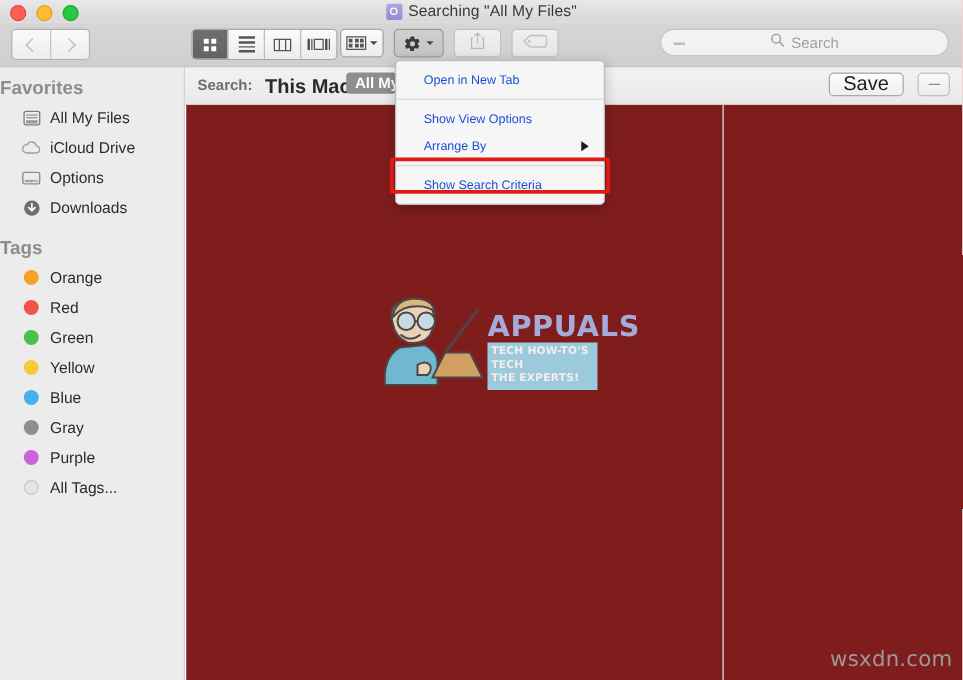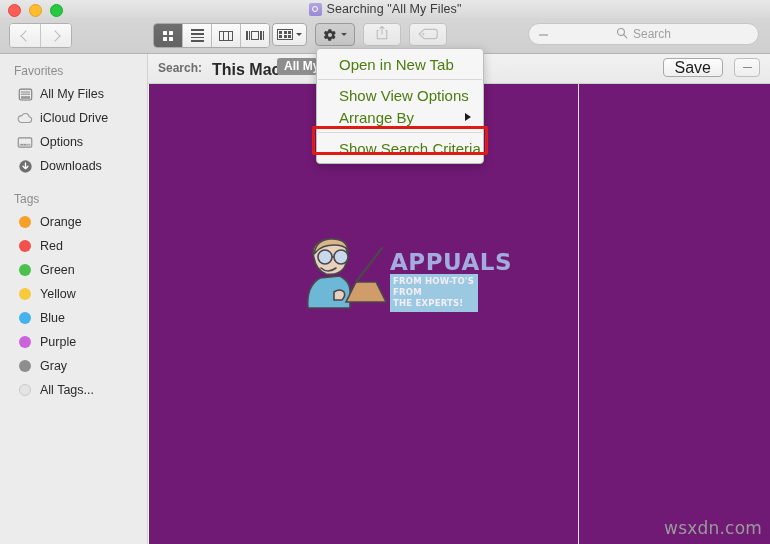--- a/index.html
+++ b/index.html
@@ -324,24 +324,24 @@
   #sidebar {
     position: absolute;
     left: 0; top: 54px;
     width: 148px; height: 490px;
     background: #ececec;
     border-right: 1px solid #d2d2d2;
     box-sizing: border-box;
     overflow: hidden;
   }
   .sb-header {
-    font-size: 12px;
+    font-size: 15px;
     color: #8d8d8d;
-    font-weight: normal;
-    padding: 0 0 0 14px;
+    font-weight: bold;
+    padding: 0 0 0 0;
     height: 22px;
     line-height: 22px;
   }
   #sidebar .sb-section.favorites { padding-top: 6px; }
   #sidebar .sb-section.tags { padding-top: 10px; }
 
   .sb-item {
     height: 24px;
     display: flex;
     align-items: center;
@@ -368,21 +368,21 @@
     background: #e4e4e4;
     border: 1px solid #c9c9c9;
     box-sizing: border-box;
   }
 
   
   #content {
     position: absolute;
     left: 149px; top: 84px;
     width: 621px; height: 460px;
-    background: #701a75;
+    background: #7f1d1d;
   }
   #content-divider {
     position: absolute;
     left: 429px; top: 0;
     width: 1px; height: 460px;
     background: #e0e0e0;
   }
 
   
   #watermark {
@@ -437,22 +437,22 @@
     box-shadow: 0 3px 10px rgba(0,0,0,0.22);
     padding: 4px 0 4px 0;
     box-sizing: border-box;
     z-index: 40;
   }
   .menu-item {
     height: 22px;
     display: flex;
     align-items: center;
     padding: 0 12px 0 22px;
-    font-size: 15px;
-    color: #4d7c0f;
+    font-size: 10px;
+    color: #1d4ed8;
     white-space: nowrap;
     cursor: default;
     position: relative;
     box-sizing: border-box;
   }
   .menu-sep {
     height: 1px;
     background: #d8d8d8;
     margin: 4px 1px;
   }
@@ -681,29 +681,29 @@
         <span class="sb-label">Yellow</span>
       </div>
       <div class="sb-item">
         <span class="sb-icon">
             <span class="tag-dot" style="background:#44b3ec"></span>
           </span>
         <span class="sb-label">Blue</span>
       </div>
       <div class="sb-item">
         <span class="sb-icon">
+            <span class="tag-dot" style="background:#8e8e8e"></span>
+          </span>
+        <span class="sb-label">Gray</span>
+      </div>
+      <div class="sb-item">
+        <span class="sb-icon">
             <span class="tag-dot" style="background:#cc63dd"></span>
           </span>
         <span class="sb-label">Purple</span>
-      </div>
-      <div class="sb-item">
-        <span class="sb-icon">
-            <span class="tag-dot" style="background:#8e8e8e"></span>
-          </span>
-        <span class="sb-label">Gray</span>
       </div>
       <div class="sb-item">
         <span class="sb-icon">
             <span class="tag-dot hollow"></span>
           </span>
         <span class="sb-label">All Tags...</span>
       </div>
     </div>
   </div>
 
@@ -719,21 +719,21 @@
         <line x1="38" y1="27" x2="40" y2="27" stroke="#4a4a4a" stroke-width="1.6"></line>
         <path d="M27 38 Q34 44 42 38" fill="none" stroke="#4a4a4a" stroke-width="1.6" stroke-linecap="round"></path>
         <path d="M14 78 Q12 56 26 48 L46 46 Q56 52 56 60 L56 78Z" fill="#6ec6e0" stroke="#4a4a4a" stroke-width="1.6"></path>
         <path d="M40 62 Q46 58 50 62 Q52 66 48 70 L40 70Z" fill="#f2e2c4" stroke="#4a4a4a" stroke-width="1.6"></path>
         <path d="M52 72 L92 72 L82 52 L62 52Z" fill="#d9a96a" stroke="#4a4a4a" stroke-width="1.6"></path>
         <path d="M62 52 L88 18" fill="none" stroke="#4a4a4a" stroke-width="2.4" stroke-linecap="round"></path>
       </svg>
       <div id="wm-text-block">
         <div id="wm-appuals">APPUALS</div>
         <div id="wm-tagline">
-          <div>FROM HOW-TO'S FROM</div>
+          <div>TECH HOW-TO'S TECH</div>
           <div>THE EXPERTS!</div>
         </div>
       </div>
     </div>
 
     <div id="bottom-watermark">wsxdn.com</div>
   </div>
 
   <div id="context-menu">
     <div class="menu-item">Open in New Tab</div>

